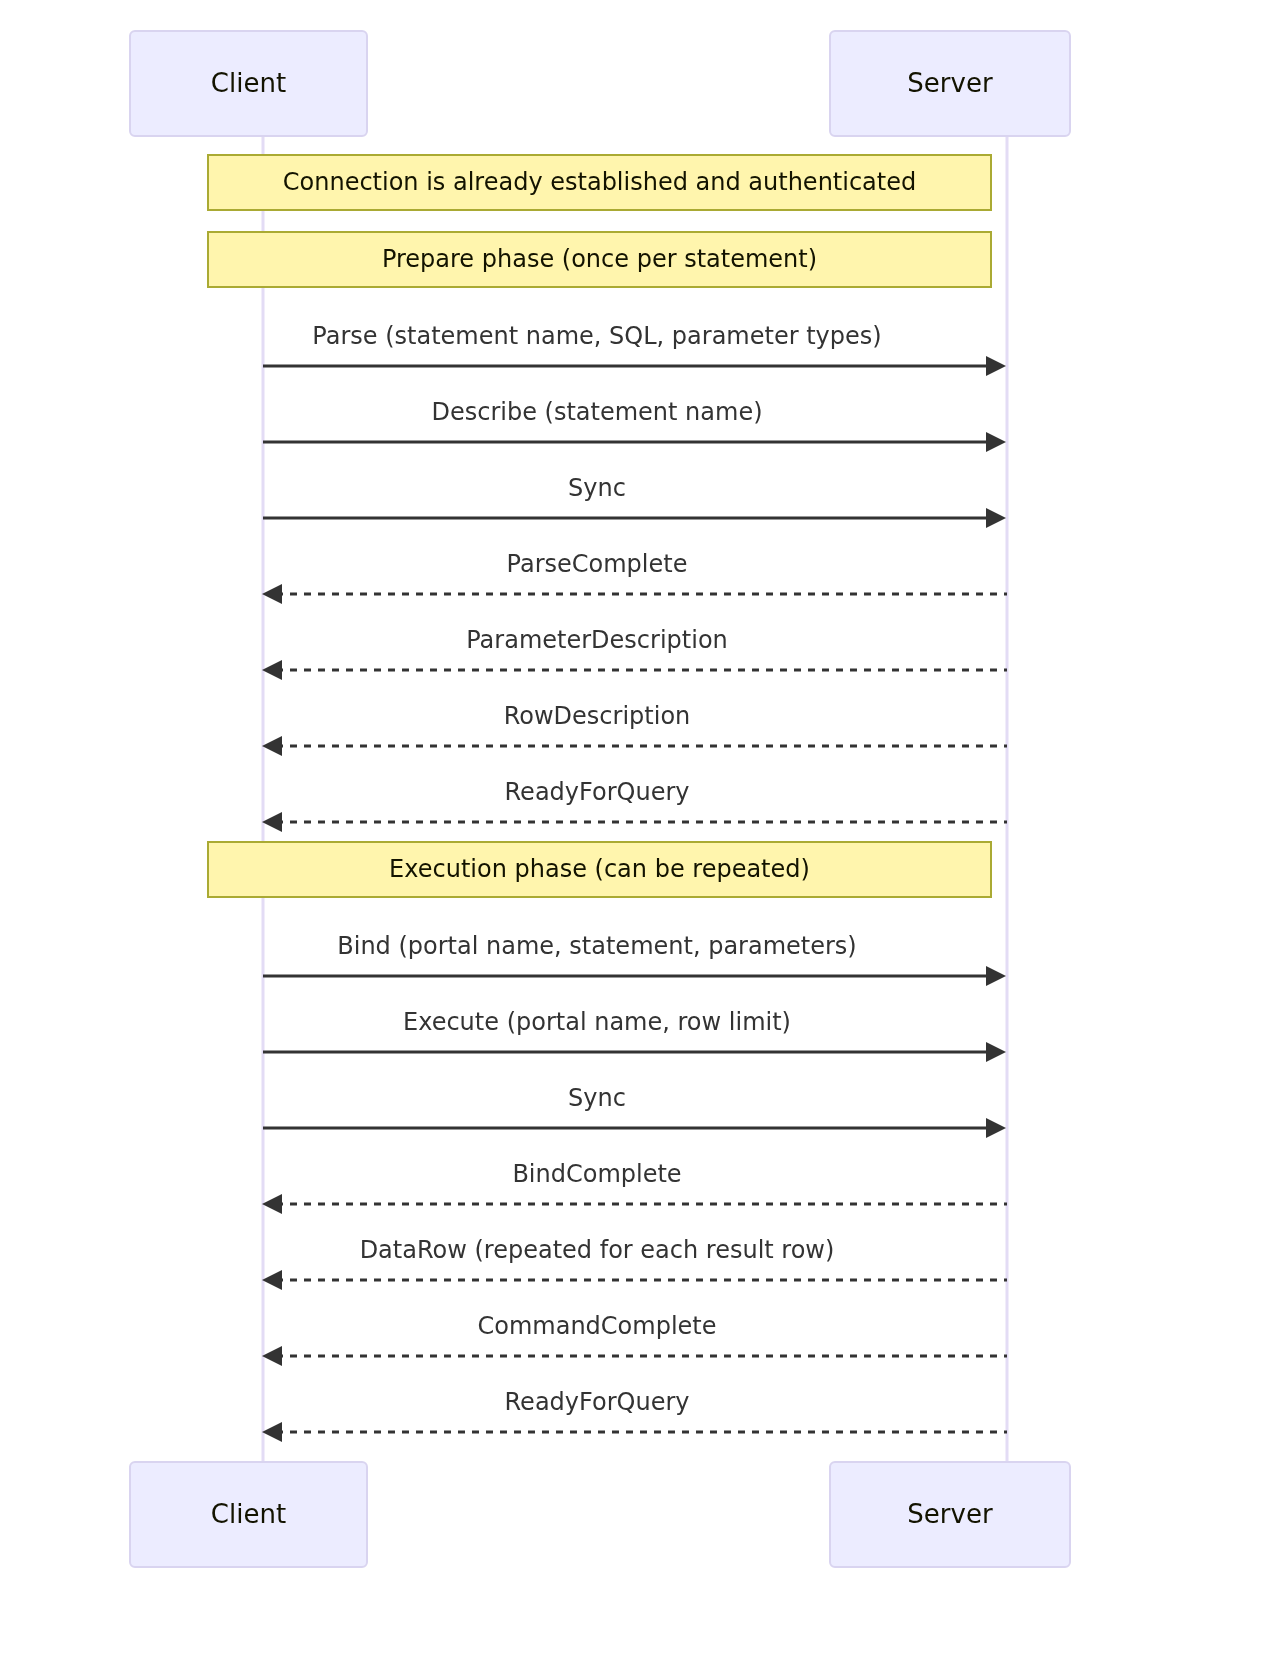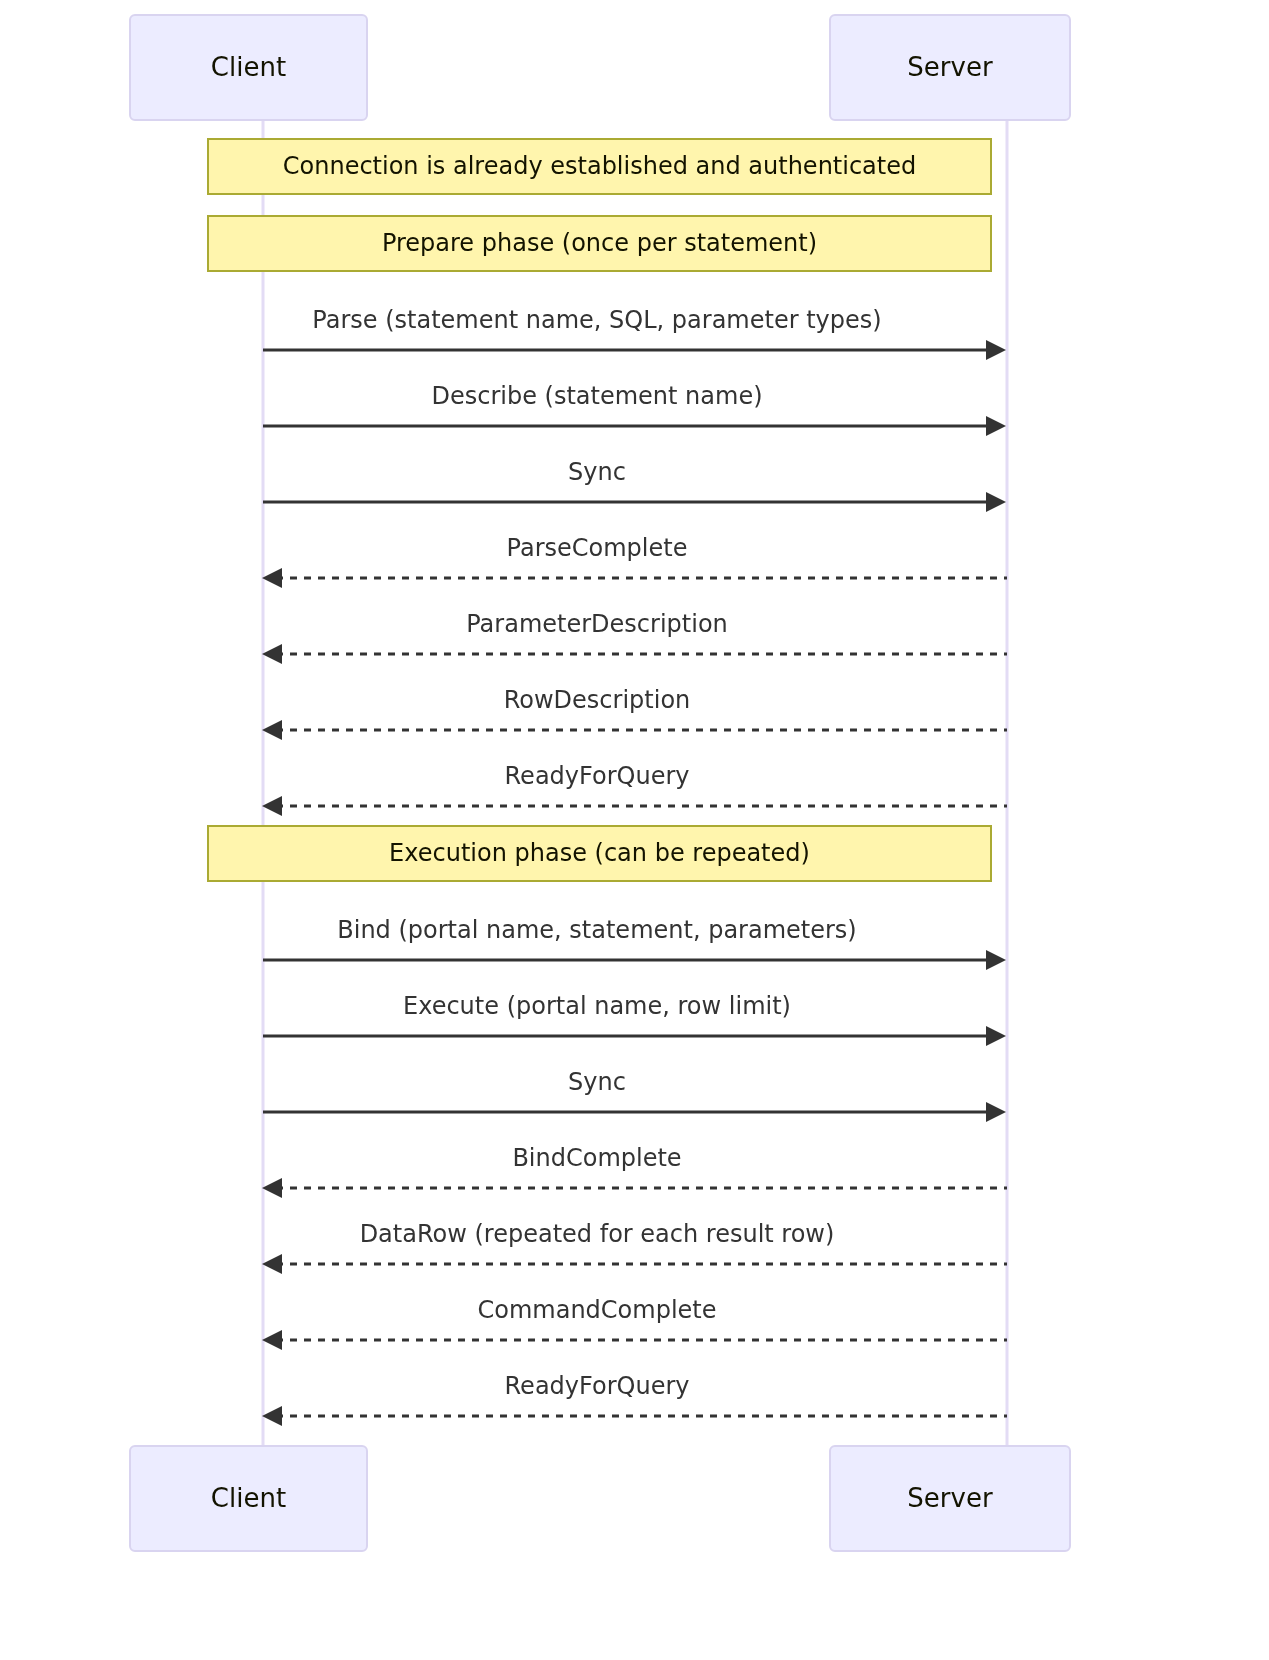--- a/index.html
+++ b/index.html
@@ -10,21 +10,21 @@
   body {
     width: 1269px;
     height: 1660px;
     font-family: "DejaVu Sans", "Liberation Sans", sans-serif;
     position: relative;
     overflow: hidden;
   }
   #diagram-root {
     position: absolute;
     left: 0;
-    top: 0;
+    top: 16px;
     width: 1269px;
     height: 1500px;
   }
   svg.seq {
     display: block;
     width: 1269px;
     height: 1660px;
   }
   .actor-box {
     fill: #ececff;

